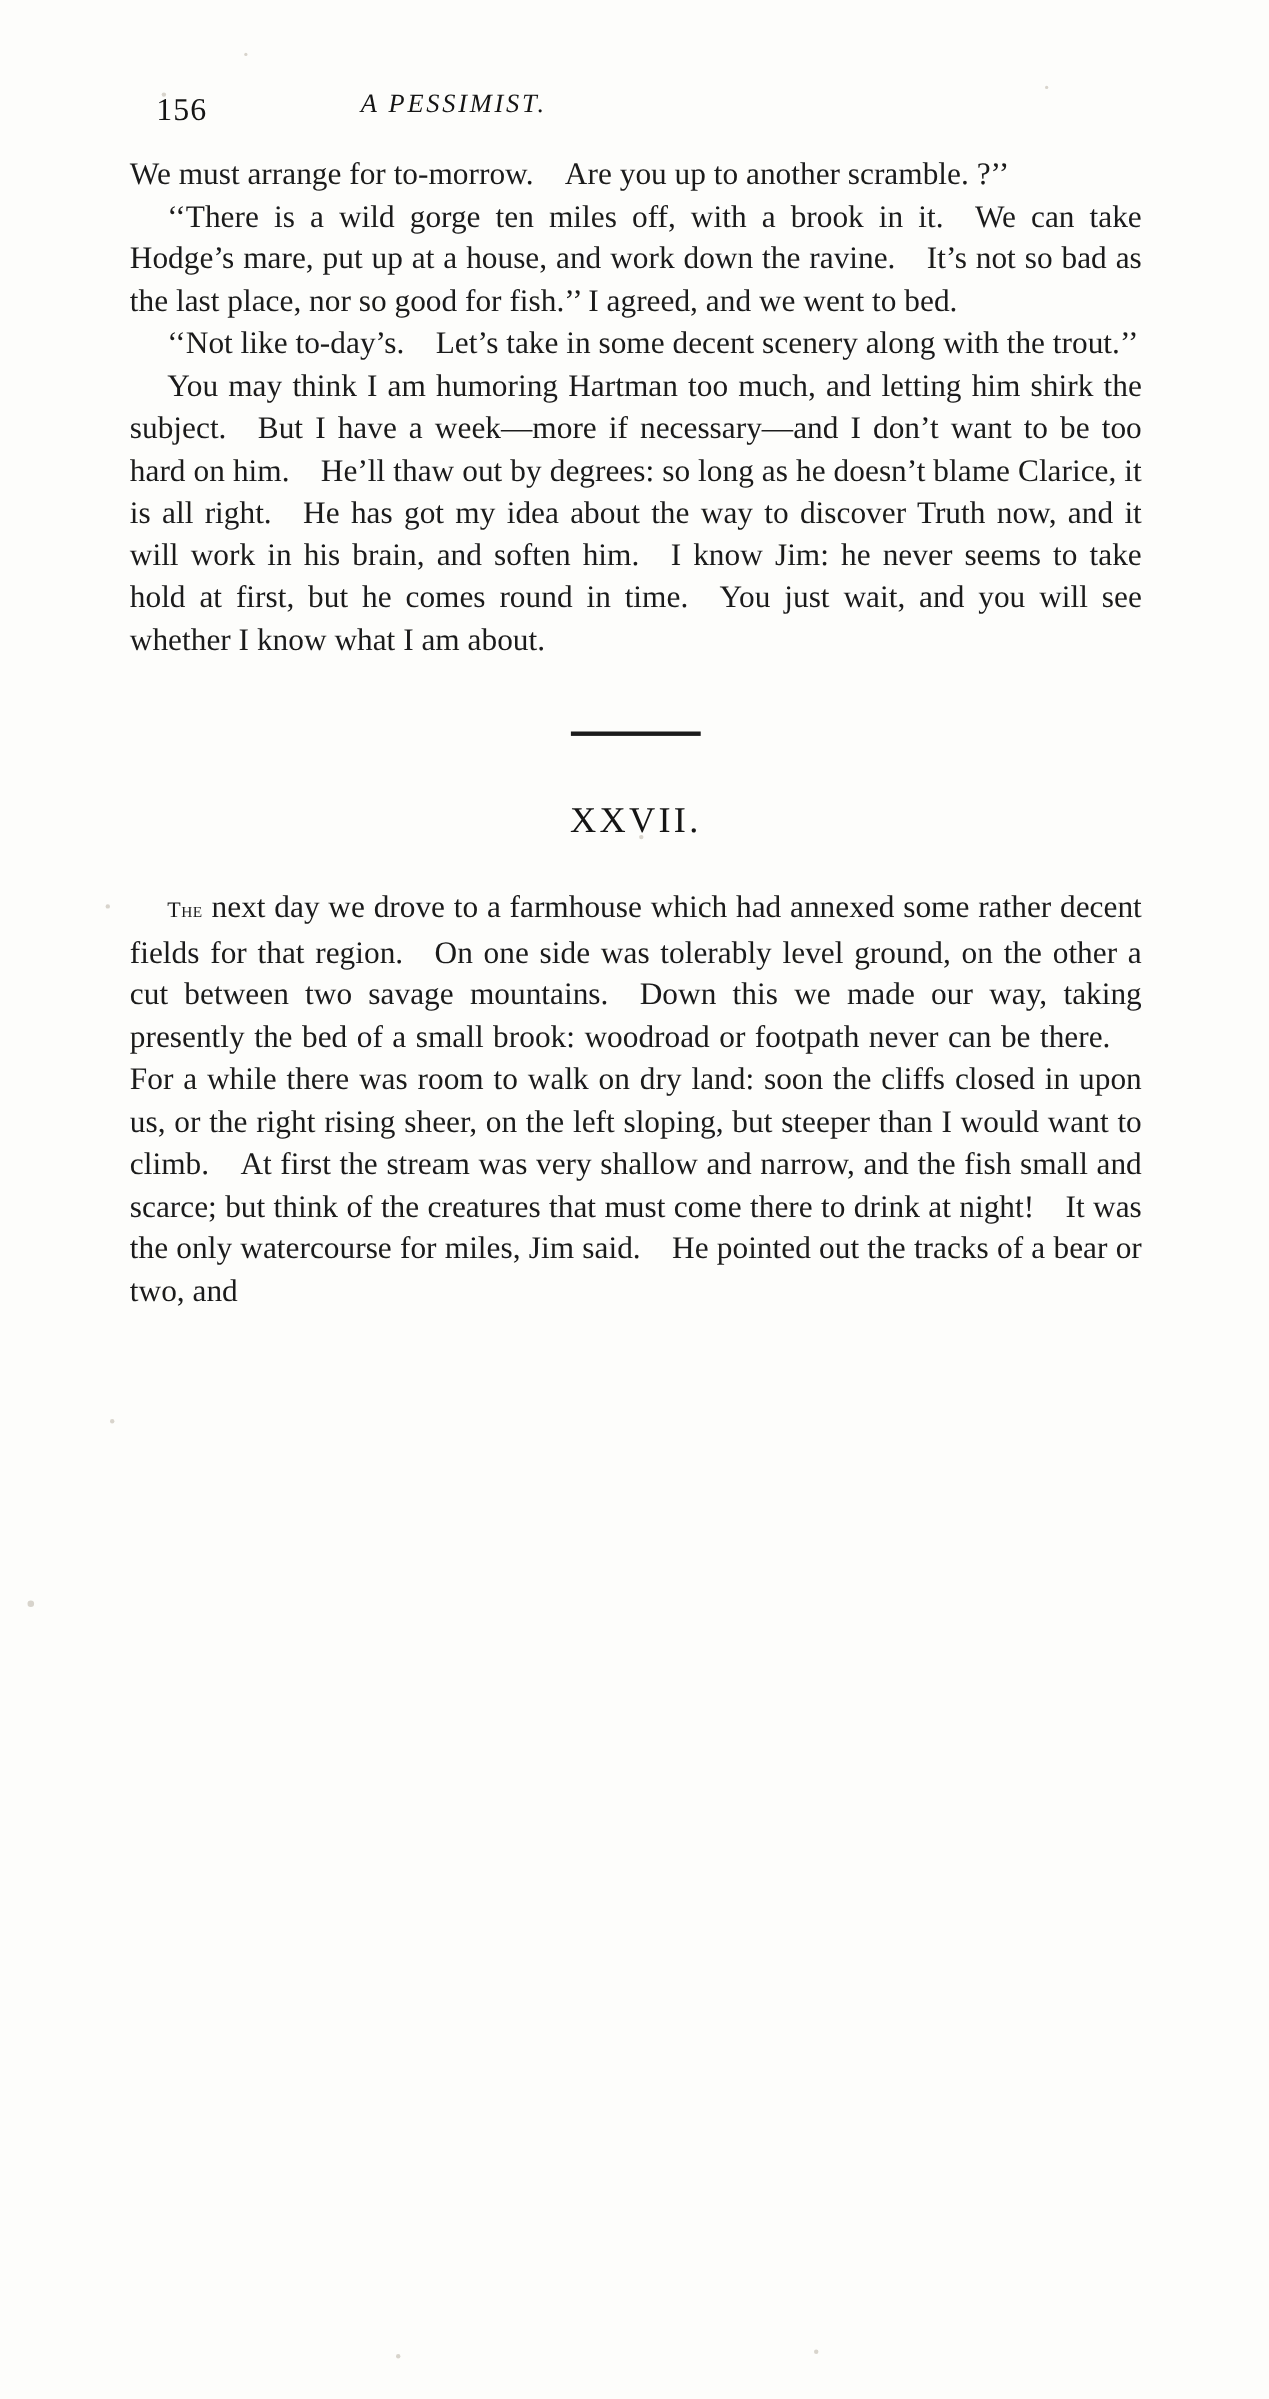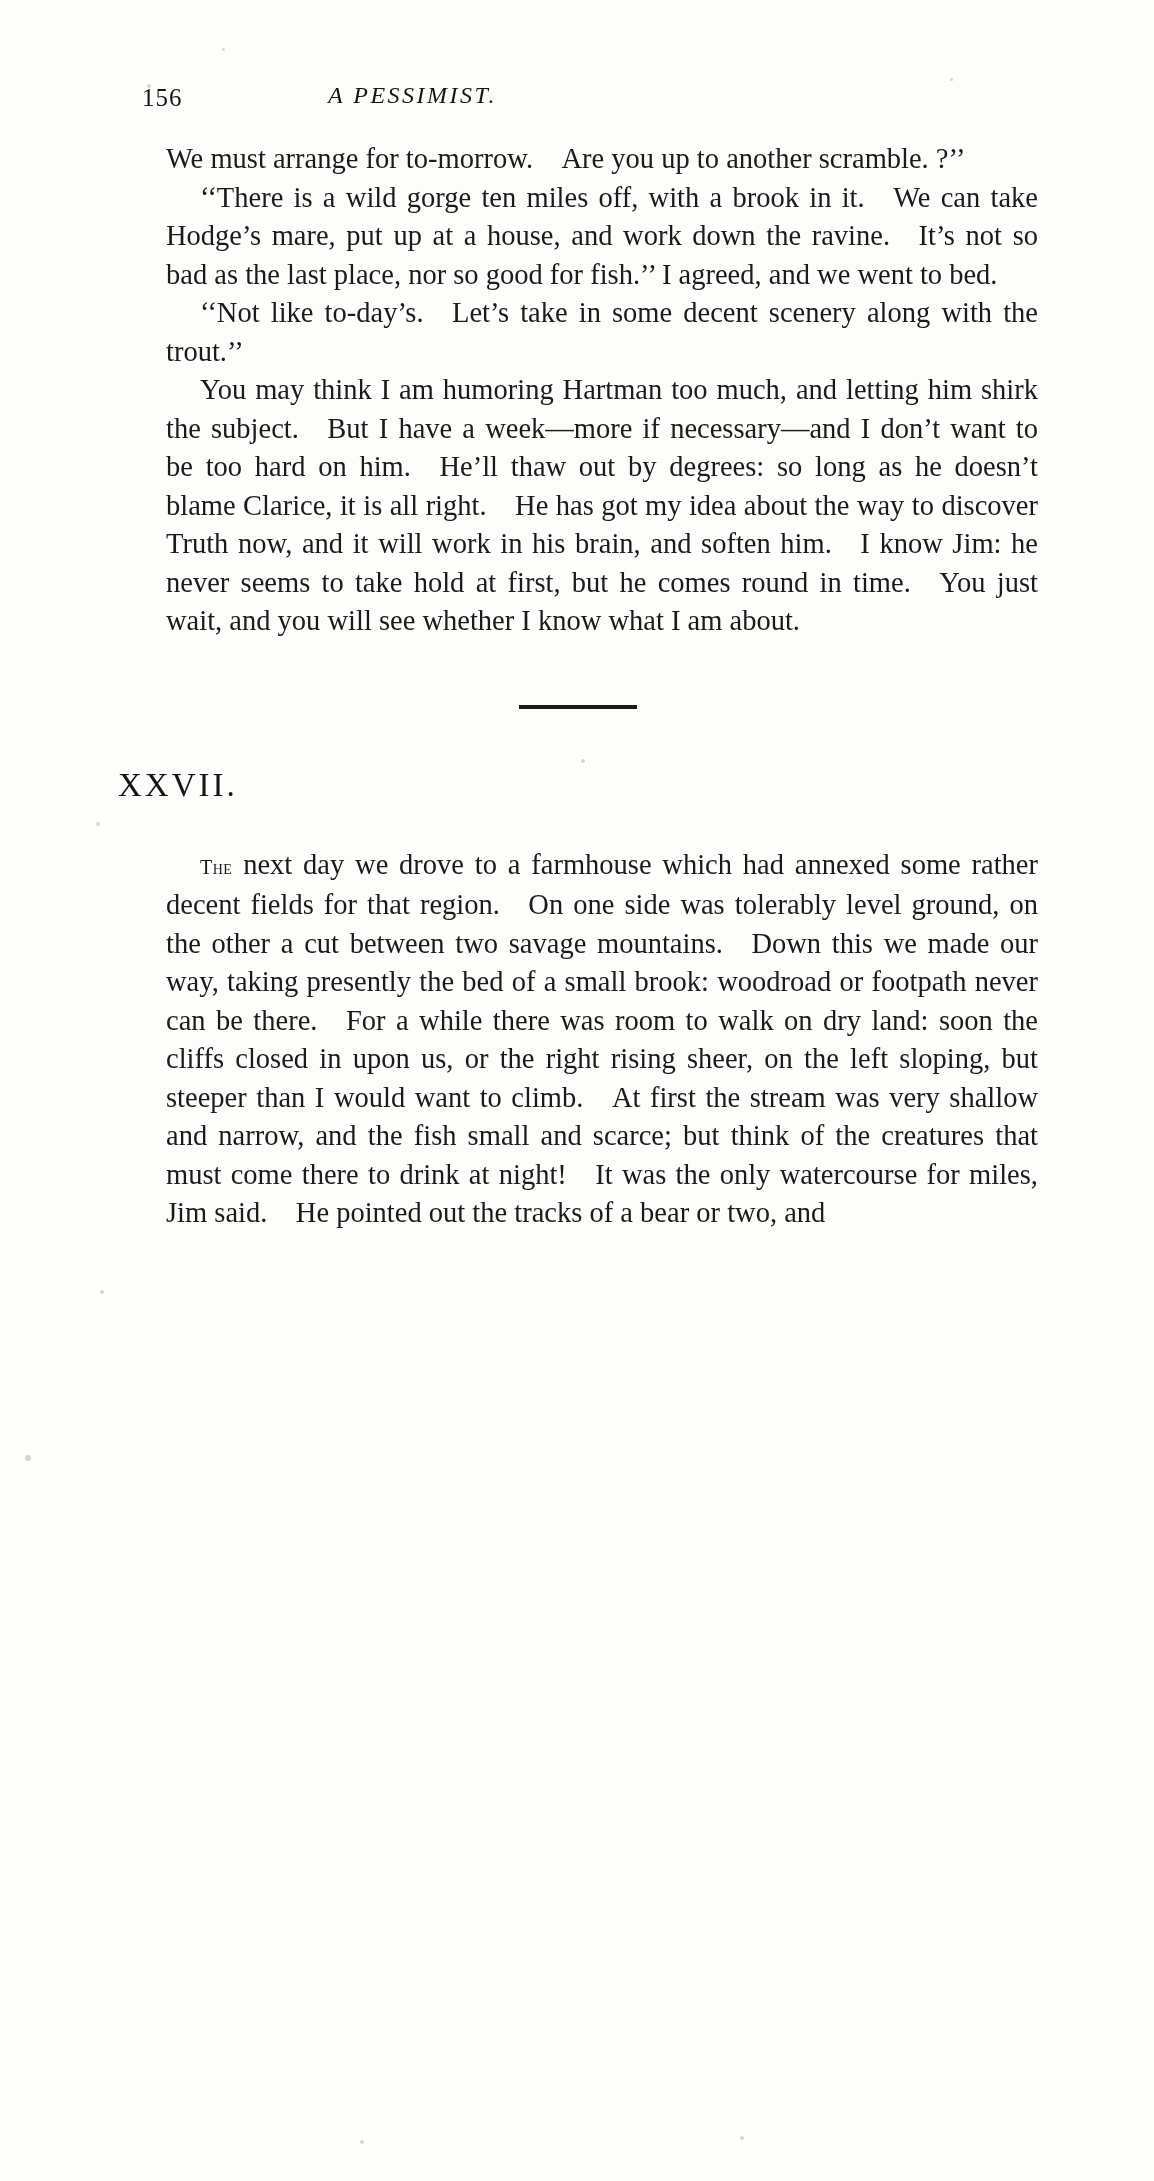--- a/index.html
+++ b/index.html
@@ -33,42 +33,41 @@
   
   .running-head {
     position: relative;
     height: 60px;
     margin-bottom: 10px;
   }
   .folio {
     position: absolute;
     left: 24px;
     top: 14px;
-    font-size: 25px;
+    font-size: 29px;
     letter-spacing: 1px;
     font-family: "Liberation Serif", serif;
     color: #151515;
   }
   .head-title {
     position: absolute;
     left: 210px;
     top: 12px;
     font-size: 24px;
     font-style: italic;
     letter-spacing: 2.5px;
     color: #151515;
   }
 
   
   .bodytext {
     font-size: 28.5px;
     line-height: 38.5px;
     text-align: justify;
     color: #1b1b1b;
-    margin-left: 48px;
   }
   .bodytext p {
     margin: 0;
     text-indent: 34px;
   }
   .bodytext p.noindent {
     text-indent: 0;
   }
 
   
@@ -80,20 +79,21 @@
   }
   .rule {
     display: inline-block;
     width: 118px;
     height: 4px;
     background: #1b1b1b;
   }
 
   
   .chapter-number {
+    text-align: center;
     font-size: 33px;
     letter-spacing: 3px;
     margin-top: 26px;
     margin-bottom: 42px;
     color: #151515;
   }
   .chapter-title {
     text-align: center;
     font-size: 23px;
     letter-spacing: 2.4px;

